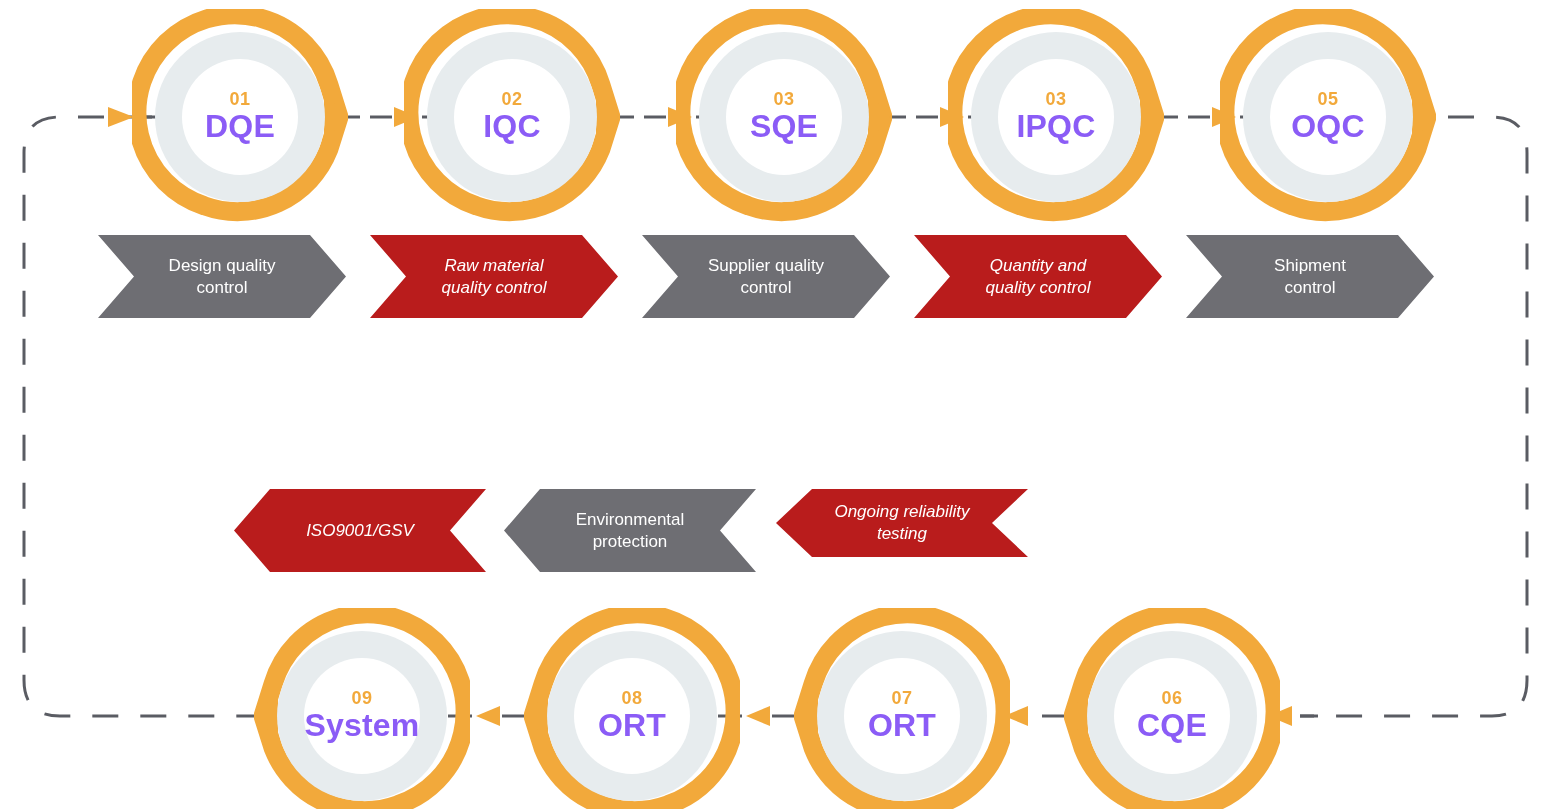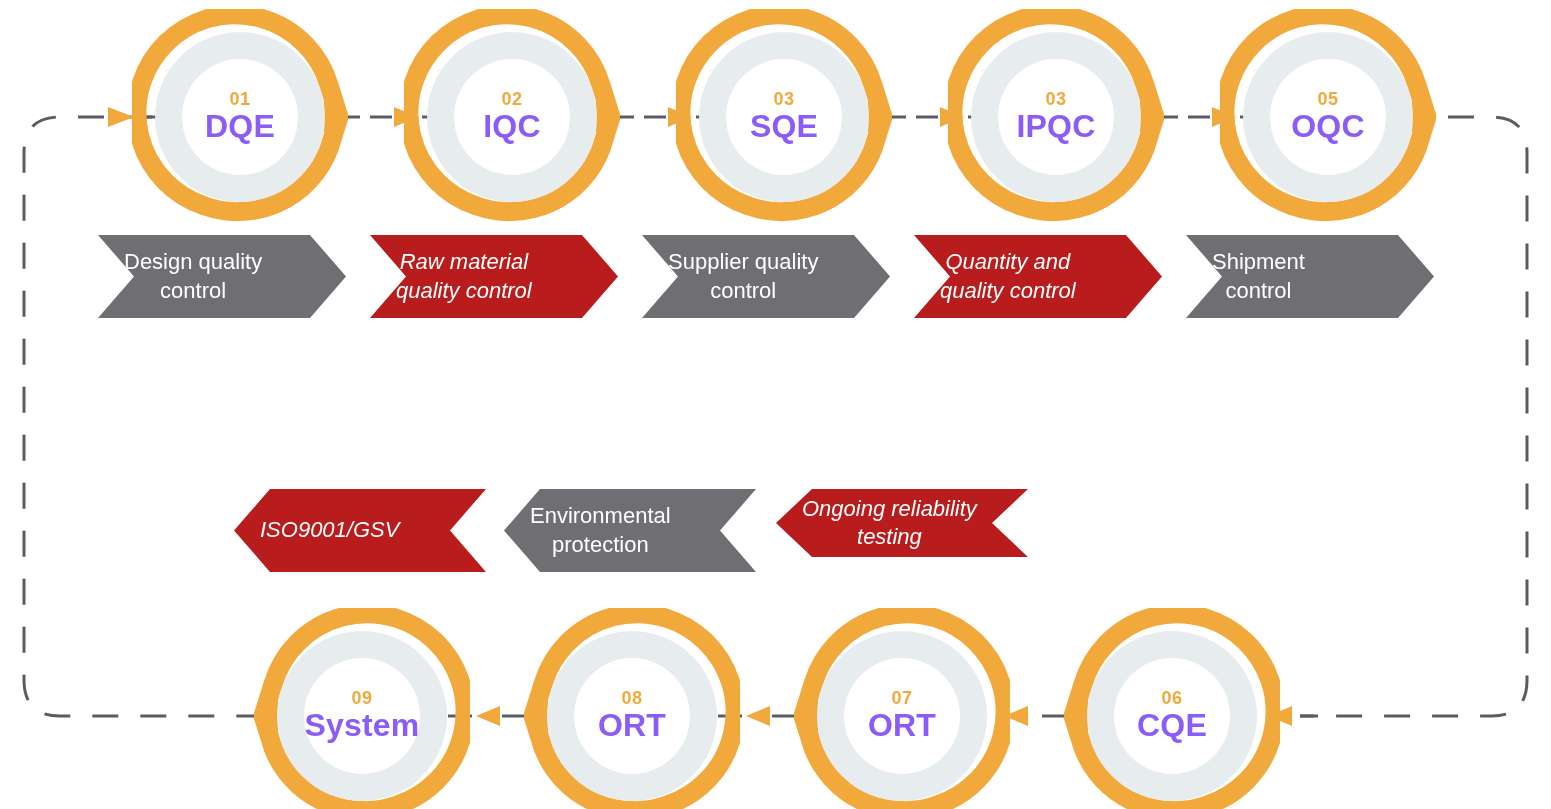--- a/index.html
+++ b/index.html
@@ -34,23 +34,23 @@
     font-size: 32px; font-weight: 700; color: #8b5cf6; letter-spacing: .2px; white-space: nowrap;
   }
 
   
   .conn { position: absolute; height: 26px; }
   .conn svg { display: block; width: 100%; height: 26px; overflow: visible; }
 
   
   .chev {
     position: absolute;
-    display: flex; align-items: center; 
+    display: flex; align-items: center; justify-content: center;
     text-align: center; color: #ffffff;
-    font-size: 22px; line-height: 1.28; font-weight: 400;
+    font-size: 17px; line-height: 1.28; font-weight: 400;
     padding: 8px 26px;
   }
   .chev.right {
     clip-path: polygon(0 0, calc(100% - 36px) 0, 100% 50%, calc(100% - 36px) 100%, 0 100%, 36px 50%);
   }
   .chev.left {
     clip-path: polygon(36px 0, 100% 0, calc(100% - 36px) 50%, 100% 100%, 36px 100%, 0 50%);
   }
   .chev.gray { background: #6E6E73; }
   .chev.tan  { background: #b91c1c; font-style: italic; }

